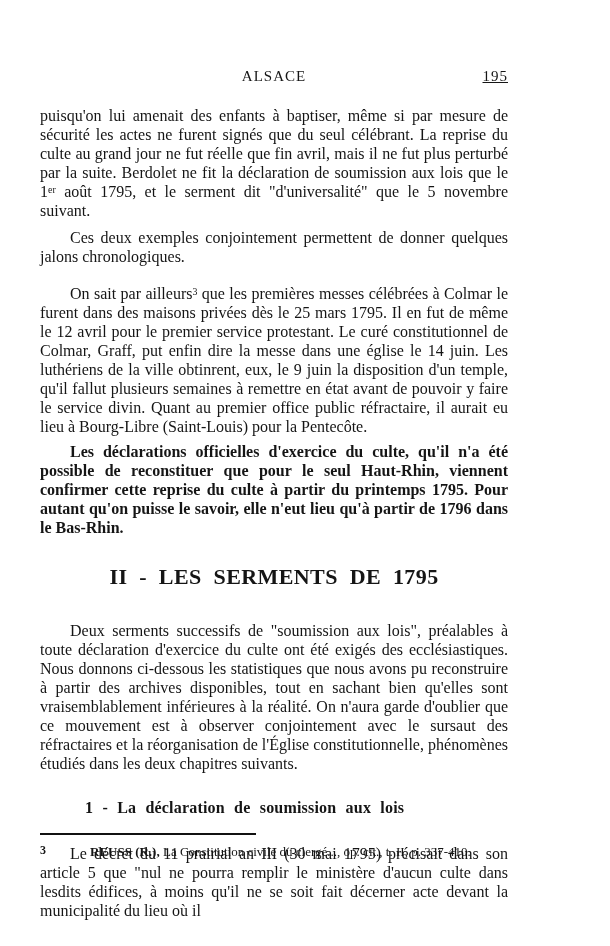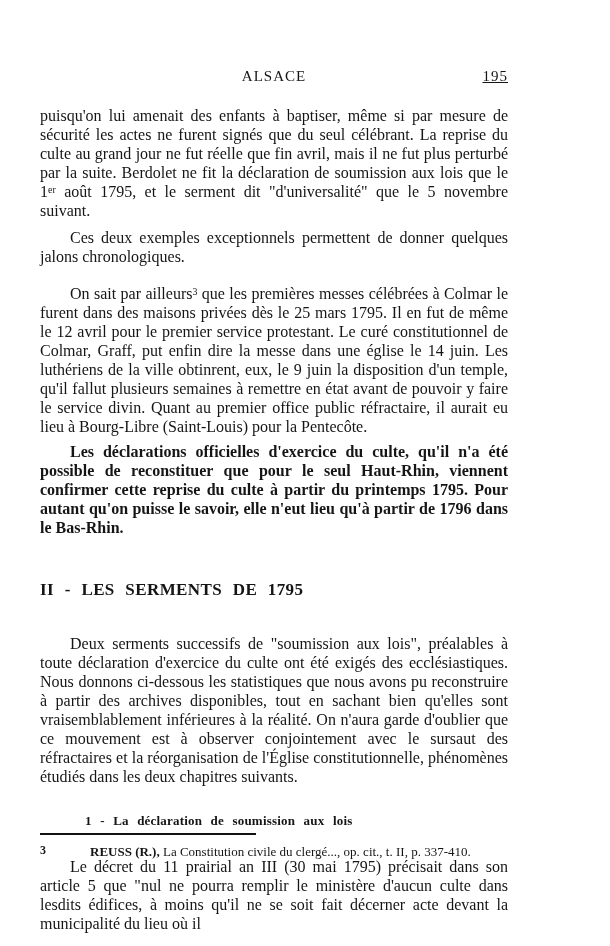--- a/index.html
+++ b/index.html
@@ -54,31 +54,31 @@
     margin: 0;
     text-indent: 30px;
   }
   .para.continuation { text-indent: 0; margin-top: 22px; }
   .para.p2 { margin-top: 8px; }
   .para.p3 { margin-top: 18px; }
   .para.p4 { margin-top: 6px; font-weight: bold; }
   .para.p5 { margin-top: 34px; }
   .para.p6 { margin-top: 27px; }
   .section-heading {
-    margin: 43px 0 0 0;
-    font-size: 17px;
+    margin: 30px 0 0 0;
+    font-size: 22px;
     line-height: 20px;
     font-weight: bold;
     letter-spacing: 0.4px;
     word-spacing: 6px;
-    text-align: left;
+    text-align: center;
   }
   .sub-heading {
     margin: 25px 0 0 45px;
-    font-size: 13px;
+    font-size: 16px;
     line-height: 19px;
     font-weight: bold;
     letter-spacing: 0.2px;
     word-spacing: 5px;
     text-align: left;
   }
   sup {
     font-size: 0.62em;
     line-height: 0;
     vertical-align: baseline;
@@ -122,21 +122,21 @@
 
   <header class="running-head">
     <span class="running-title">ALSACE</span>
     <span class="page-number">195</span>
   </header>
 
   <main class="text-block">
 
     <p class="para continuation"><span>puisqu'on lui amenait des enfants à baptiser, même si par mesure de sécurité les actes ne furent signés que du seul célébrant. La reprise du culte au grand jour ne fut réelle que fin avril, mais il ne fut plus perturbé par la suite. Berdolet ne fit la déclaration de soumission aux lois que le 1</span><sup>er</sup><span> août 1795, et le serment dit "d'universalité" que le 5 novembre suivant.</span></p>
 
-    <p class="para p2">Ces deux exemples exceptionnels permettent de donner quelques jalons chronologiques.</p>
+    <p class="para p2">Ces deux exemples conjointement permettent de donner quelques jalons chronologiques.</p>
 
     <p class="para p3"><span>On sait par ailleurs</span><sup>3</sup><span> que les premières messes célébrées à Colmar le furent dans des maisons privées dès le 25 mars 1795. Il en fut de même le 12 avril pour le premier service protestant. Le curé constitutionnel de Colmar, Graff, put enfin dire la messe dans une église le 14 juin. Les luthériens de la ville obtinrent, eux, le 9 juin la disposition d'un temple, qu'il fallut plusieurs semaines à remettre en état avant de pouvoir y faire le service divin. Quant au premier office public réfractaire, il aurait eu lieu à Bourg-Libre (Saint-Louis) pour la Pentecôte.</span></p>
 
     <p class="para p4">Les déclarations officielles d'exercice du culte, qu'il n'a été possible de reconstituer que pour le seul Haut-Rhin, viennent confirmer cette reprise du culte à partir du printemps 1795. Pour autant qu'on puisse le savoir, elle n'eut lieu qu'à partir de 1796 dans le Bas-Rhin.</p>
 
     <h2 class="section-heading">II - LES SERMENTS DE 1795</h2>
 
     <p class="para p5">Deux serments successifs de "soumission aux lois", préalables à toute déclaration d'exercice du culte ont été exigés des ecclésiastiques. Nous donnons ci-dessous les statistiques que nous avons pu reconstruire à partir des archives disponibles, tout en sachant bien qu'elles sont vraisemblablement inférieures à la réalité. On n'aura garde d'oublier que ce mouvement est à observer conjointement avec le sursaut des réfractaires et la réorganisation de l'Église constitutionnelle, phénomènes étudiés dans les deux chapitres suivants.</p>
 
     <h3 class="sub-heading">1 - La déclaration de soumission aux lois</h3>

